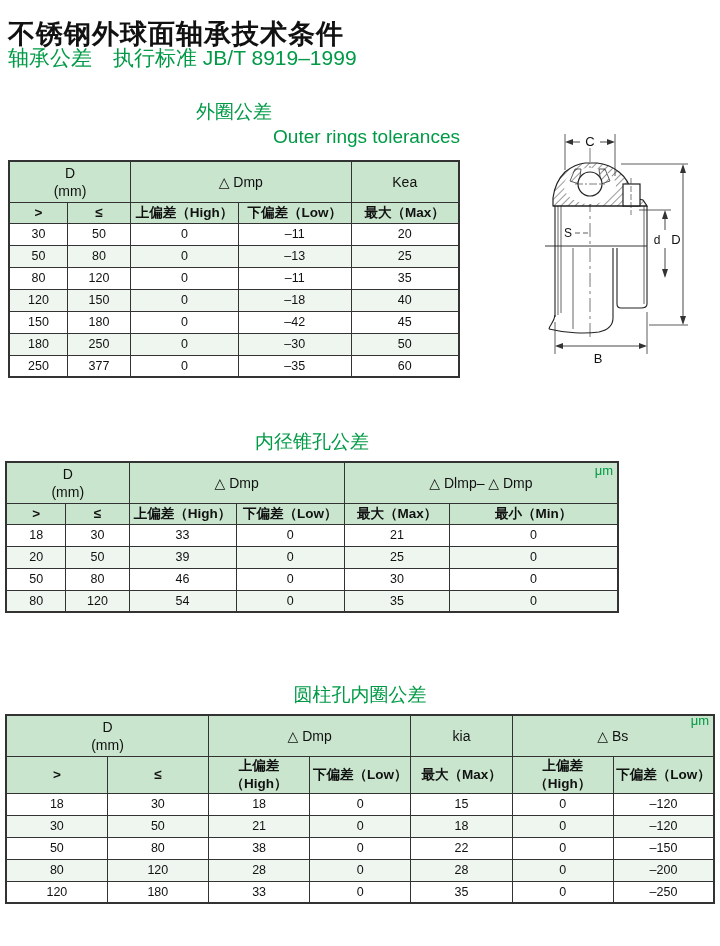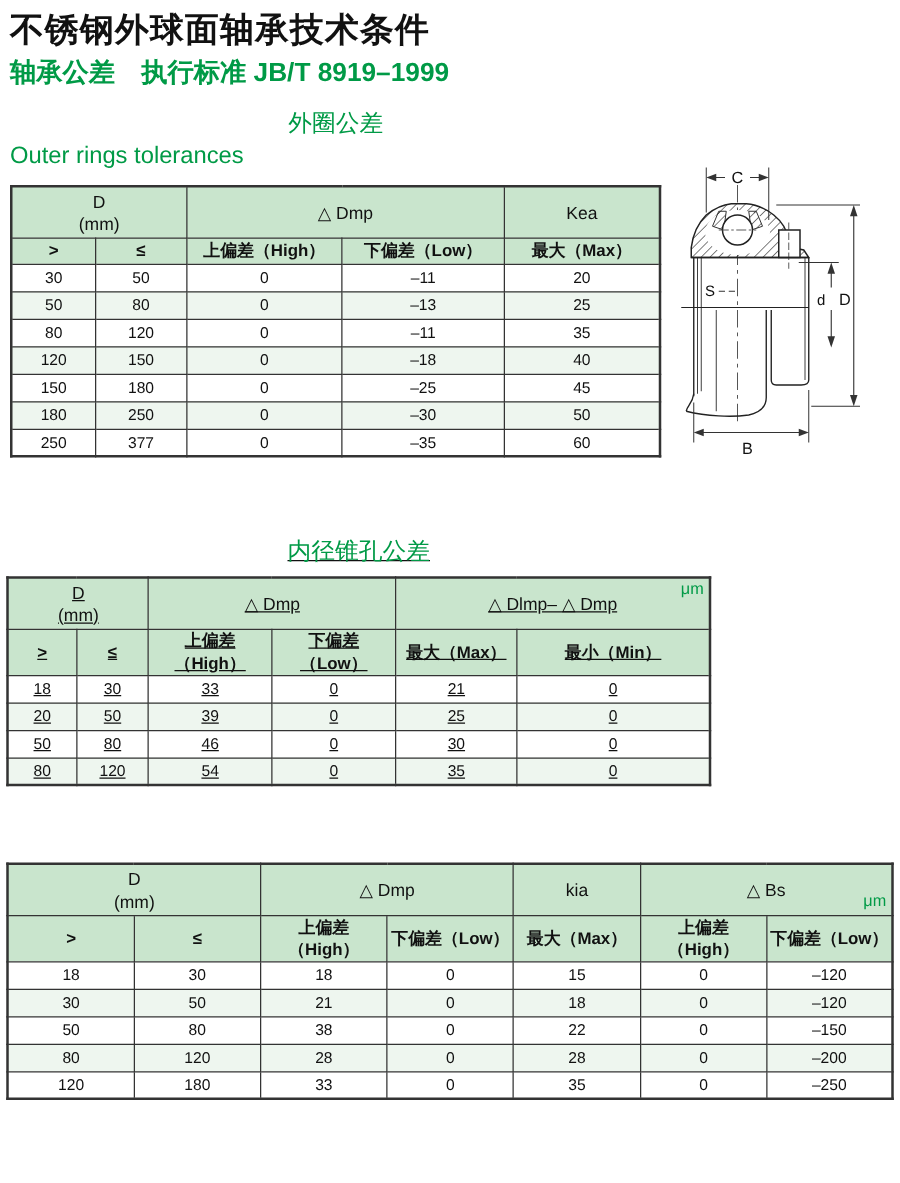--- a/index.html
+++ b/index.html
@@ -7,36 +7,36 @@
     --header-bg:#c9e5cd;
     --row-alt:#eef6ef;
     --line:#333;
   }
   *{box-sizing:border-box;}
   html,body{margin:0;padding:0;}
   body{
     width:720px;height:946px;position:relative;background:#fff;
     font-family:"Liberation Sans","DejaVu Sans",sans-serif;color:#111;
   }
-  .page-title{position:absolute;top:6px;left:8px;font-size:27px;font-weight:bold;letter-spacing:1px;}
-  .page-subtitle{position:absolute;top:44px;left:8px;font-size:21px;font-weight:bold;color:var(--green);}
+  .page-title{position:absolute;top:16px;left:8px;font-size:27px;font-weight:bold;letter-spacing:1px;}
+  .page-subtitle{position:absolute;top:44px;left:8px;font-size:21px;font-weight:normal;color:var(--green);}
   .section{position:absolute;}
   .sec-title-zh{text-align:center;font-size:19px;color:var(--green);line-height:24px;}
-  .sec-title-en{text-align:left;font-size:19px;color:var(--green);line-height:26px;}
+  .sec-title-en{text-align:right;font-size:19px;color:var(--green);line-height:26px;}
   .unit-label{position:absolute;right:6px;font-size:13px;color:var(--green);}
   table{width:100%;border-collapse:collapse;table-layout:fixed;border:2px solid var(--line);}
   th,td{border:1px solid var(--line);text-align:center;vertical-align:middle;padding:0 2px;}
   th{background:var(--header-bg);}
   th.gh{height:41px;font-size:14px;font-weight:normal;white-space:pre-line;line-height:1.3;}
   th.ch{height:21px;font-size:13.5px;font-weight:bold;}
   td{height:22px;font-size:12.5px;line-height:1;}
   tbody tr:nth-child(even) td{background:var(--row-alt);}
-  #sec1{top:88px;left:8px;width:521px;}
+  #sec1{top:100px;left:8px;width:452px;}
   #sec1 table{margin-top:10px;}
-  #sec2{top:430px;left:5px;width:564px;text-decoration:underline;}
+  #sec2{top:430px;left:5px;width:614px;}
   #sec2 table{margin-top:7px;}
   #sec2 .unit-label{top:33px;}
   #sec3{top:683px;left:5px;width:710px;}
   #sec3 table{margin-top:7px;}
   #sec3 .unit-label{top:30px;}
   .diagram{position:absolute;left:535px;top:118px;width:185px;height:275px;}
   svg text{font-family:"Liberation Sans","DejaVu Sans",sans-serif;fill:#111;}
 </style>
 </head>
 <body>
@@ -96,21 +96,21 @@
           <td>120</td>
           <td>150</td>
           <td>0</td>
           <td>–18</td>
           <td>40</td>
         </tr>
         <tr>
           <td>150</td>
           <td>180</td>
           <td>0</td>
-          <td>–25</td>
+          <td>–42</td>
           <td>45</td>
         </tr>
         <tr>
           <td>180</td>
           <td>250</td>
           <td>0</td>
           <td>–30</td>
           <td>50</td>
         </tr>
         <tr>
@@ -261,20 +261,21 @@
           <td>54</td>
           <td>0</td>
           <td>35</td>
           <td>0</td>
         </tr>
       </tbody>
   </table>
 </div>
 
 <div class="section" id="sec3">
+  <div class="sec-title-zh">圆柱孔内圈公差</div>
   <span class="unit-label">μm</span>
   <table>
     <colgroup>
         <col style="width:14.3%">
         <col style="width:14.3%">
         <col style="width:14.3%">
         <col style="width:14.3%">
         <col style="width:14.3%">
         <col style="width:14.3%">
         <col style="width:14.2%">

